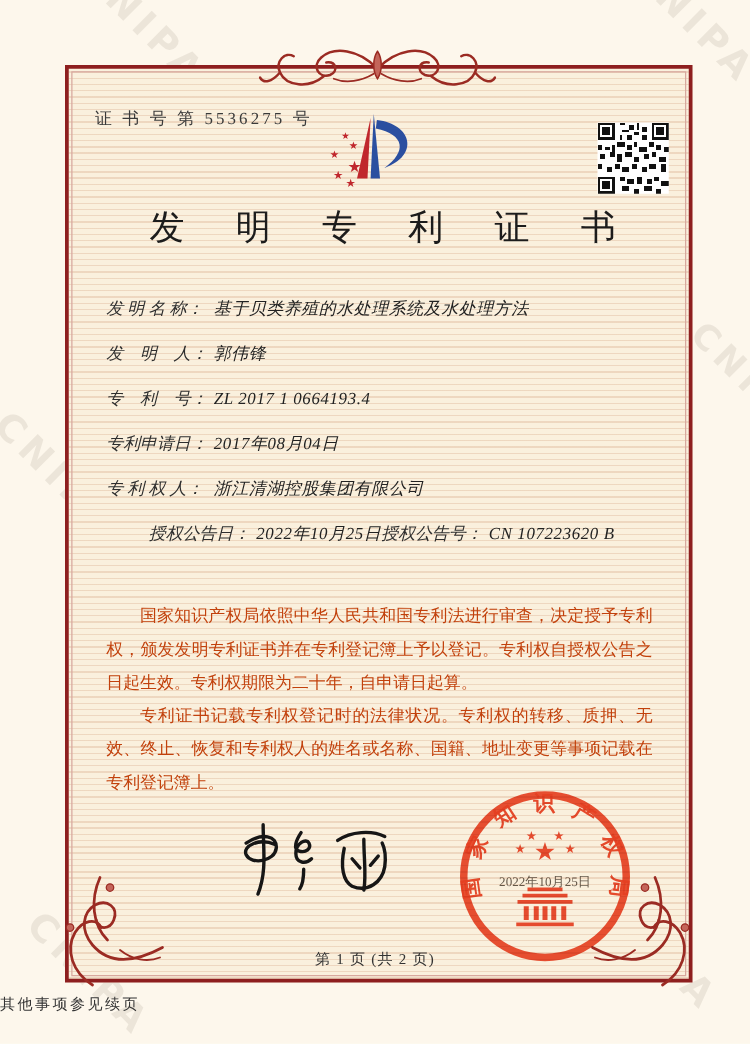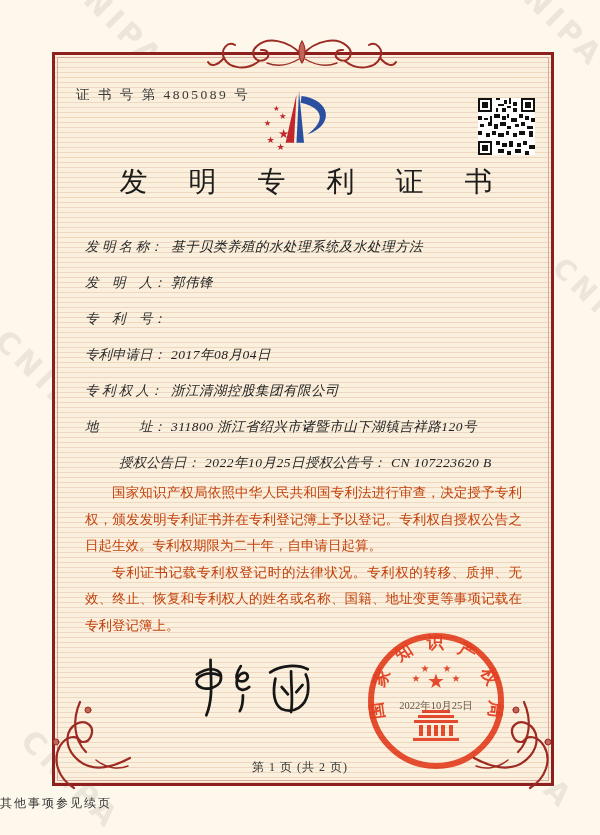--- a/index.html
+++ b/index.html
@@ -130,21 +130,21 @@
     <g stroke="#9b2b23" stroke-width="2.2" fill="none" stroke-linecap="round">
       <path d="M86,60 C60,74 42,72 30,58 C20,46 22,32 32,26 C42,21 51,28 47,38 C44,46 34,46 33,38"></path>
       <path d="M30,90 C14,80 8,62 16,48 C22,38 33,36 37,44"></path>
       <path d="M36,4 C28,22 30,42 42,54"></path>
       <path d="M52,62 C62,70 74,72 84,68" stroke-width="1.5"></path>
       <circle cx="12" cy="44" r="3" fill="#c4655a" stroke-width="1"></circle>
       <circle cx="44" cy="12" r="3" fill="#c4655a" stroke-width="1"></circle>
     </g>
   </svg>
 
-  <div class="cert-no">证 书 号 第 4805089 号</div>
+  <div class="cert-no">证 书 号 第 5536275 号</div>
 
   <svg class="logo" viewBox="0 0 120 110">
     <polygon points="57,10 44,68 54,68" fill="#c0272d"></polygon>
     <polygon points="60,6 66,68 57,68" fill="#2b4fa0"></polygon>
     <path d="M63,12 C97,16 104,46 70,58 C92,42 90,26 62,20 Z" fill="#2b4fa0"></path>
     <text x="29" y="30" font-size="9" fill="#c0272d">★</text>
     <text x="36" y="40" font-size="10" fill="#c0272d">★</text>
     <text x="18" y="48" font-size="10" fill="#c0272d">★</text>
     <text x="35" y="62" font-size="15" fill="#c0272d">★</text>
     <text x="21" y="68" font-size="11" fill="#c0272d">★</text>
@@ -217,32 +217,29 @@
     <div class="frow">
       <span class="flabel">发 明 名 称：</span>
       <span class="fvalue">基于贝类养殖的水处理系统及水处理方法</span>
     </div>
     <div class="frow">
       <span class="flabel">发　明　人：</span>
       <span class="fvalue">郭伟锋</span>
     </div>
     <div class="frow">
       <span class="flabel">专　利　号：</span>
+      <span class="fvalue">ZL 2017 1 0664193.4</span>
     </div>
     <div class="frow">
       <span class="flabel">专利申请日：</span>
       <span class="fvalue">2017年08月04日</span>
     </div>
     <div class="frow">
       <span class="flabel">专 利 权 人：</span>
       <span class="fvalue">浙江清湖控股集团有限公司</span>
-    </div>
-    <div class="frow">
-      <span class="flabel">地　　　址：</span>
-      <span class="fvalue">311800 浙江省绍兴市诸暨市山下湖镇吉祥路120号</span>
     </div>
     <div class="frow grant">
       <span class="grant-a">
         <span class="flabel">授权公告日：</span>
         <span class="fvalue">2022年10月25日</span>
       </span>
       <span class="grant-b">
         <span class="flabel">授权公告号：</span>
         <span class="fvalue">CN 107223620 B</span>
       </span>

